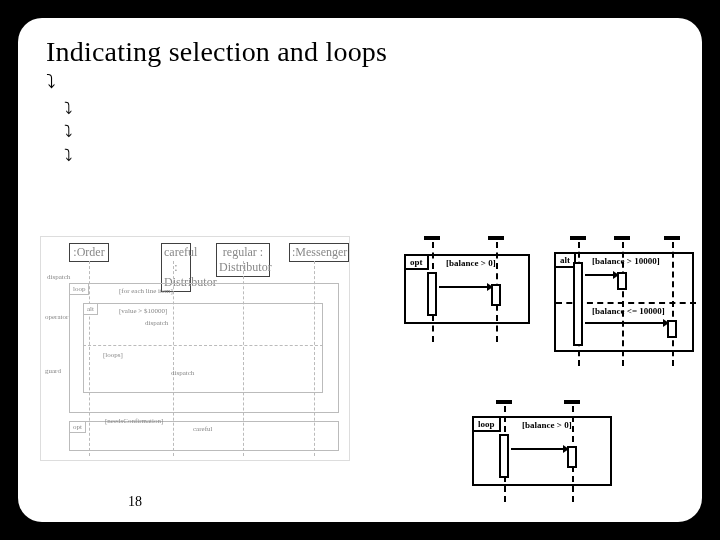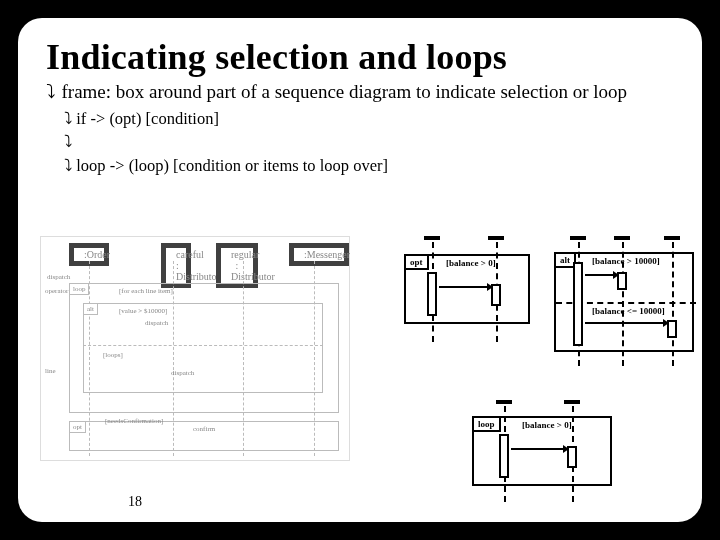--- a/index.html
+++ b/index.html
@@ -15,22 +15,22 @@
     position: absolute;
     left: 18px;
     top: 18px;
     width: 684px;
     height: 504px;
     background: #fff;
     border-radius: 24px;
     padding: 18px 18px 12px 28px;
   }
   .title {
-    font-size: 36px;
-    font-weight: 700;
+    font-size: 28px;
+    font-weight: 400;
     margin-bottom: 2px;
     letter-spacing: 0.2px;
   }
   .bullet-l1 {
     display: flex;
     align-items: flex-start;
     font-size: 19px;
     line-height: 1.28;
     margin-bottom: 4px;
   }
@@ -68,25 +68,25 @@
   
   .left-uml {
     position: absolute;
     left: 0; top: 0;
     width: 310px; height: 225px;
     background: #fff;
     border: 1px solid #ddd;
   }
   .left-uml .obj {
     position: absolute;
-    border: 5px solid #404040;
-    font-size: 10px;
+    border: 1px solid #404040;
+    font-size: 12px;
     text-align: center;
     color: #888;
-    padding: 1px 10px;
+    padding: 1px 2px;
     background: #fff;
   }
   .left-uml .lifeline {
     position: absolute;
     width: 0;
     border-left: 1px dashed #bbb;
   }
   .left-uml .frame {
     position: absolute;
     border: 1px solid #bbb;
@@ -174,43 +174,40 @@
 </style>
 </head>
 <body>
 
 <div class="slide">
 
   <div class="title">Indicating selection and loops</div>
 
   <div class="bullet-l1">
     <span class="glyph">⤵</span>
-    <span>frame: box around part of a sequence diagram to indicate selection or loop</span>
   </div>
 
   <div class="sub-bullets">
     <div class="bullet-l2">
       <span class="glyph">⤵</span>
-      <span>if -&gt; (opt) [condition]</span>
     </div>
     <div class="bullet-l2">
       <span class="glyph">⤵</span>
     </div>
     <div class="bullet-l2">
       <span class="glyph">⤵</span>
-      <span>loop -&gt; (loop) [condition or items to loop over]</span>
     </div>
   </div>
 
   <div class="diagrams">
 
     <div class="left-uml">
       <div class="obj" style="left:28px; top:6px; width:40px">:Order</div>
       <div class="obj" style="left:120px; top:6px; width:30px">careful : Distributor</div>
-      <div class="obj" style="left:175px; top:6px; width:42px">regular : Distributor</div>
+      <div class="obj" style="left:175px; top:6px; width:54px">regular : Distributor</div>
       <div class="obj" style="left:248px; top:6px; width:60px">:Messenger</div>
 
       <div class="lifeline" style="left:48px; top:24px; height:195px"></div>
       <div class="lifeline" style="left:132px; top:24px; height:195px"></div>
       <div class="lifeline" style="left:202px; top:24px; height:195px"></div>
       <div class="lifeline" style="left:273px; top:24px; height:195px"></div>
 
       <div class="label" style="left:6px; top:36px">dispatch</div>
 
       <div class="frame" style="left:28px; top:46px; width:270px; height:130px">
@@ -220,28 +217,28 @@
 
       <div class="frame" style="left:42px; top:66px; width:240px; height:90px">
         <div class="tag">alt</div>
       </div>
       <div class="label" style="left:78px; top:70px">[value &gt; $10000]</div>
       <div class="label" style="left:104px; top:82px">dispatch</div>
       <div class="dash" style="left:42px; top:108px; width:240px"></div>
       <div class="label" style="left:62px; top:114px">[loops]</div>
       <div class="label" style="left:130px; top:132px">dispatch</div>
 
-      <div class="label" style="left:4px; top:50px">operator</div>
-      <div class="label" style="left:4px; top:130px">line</div>
+      <div class="label" style="left:4px; top:76px">operator</div>
+      <div class="label" style="left:4px; top:130px">guard</div>
 
       <div class="frame" style="left:28px; top:184px; width:270px; height:30px">
         <div class="tag">opt</div>
       </div>
       <div class="label" style="left:64px; top:180px">[needsConfirmation]</div>
-      <div class="label" style="left:152px; top:188px">confirm</div>
+      <div class="label" style="left:152px; top:188px">careful</div>
     </div>
 
     <div class="mini" style="left:352px; top:0px; width:145px; height:115px">
       <div class="head" style="left:32px; top:0"></div>
       <div class="head" style="left:96px; top:0"></div>
       <div class="life" style="left:40px; top:6px; height:100px"></div>
       <div class="life" style="left:104px; top:6px; height:100px"></div>
       <div class="fr" style="left:12px; top:18px; width:126px; height:70px">
         <div class="tab">opt</div>
         <div class="cond" style="left:40px; top:2px">[balance &gt; 0]</div>

